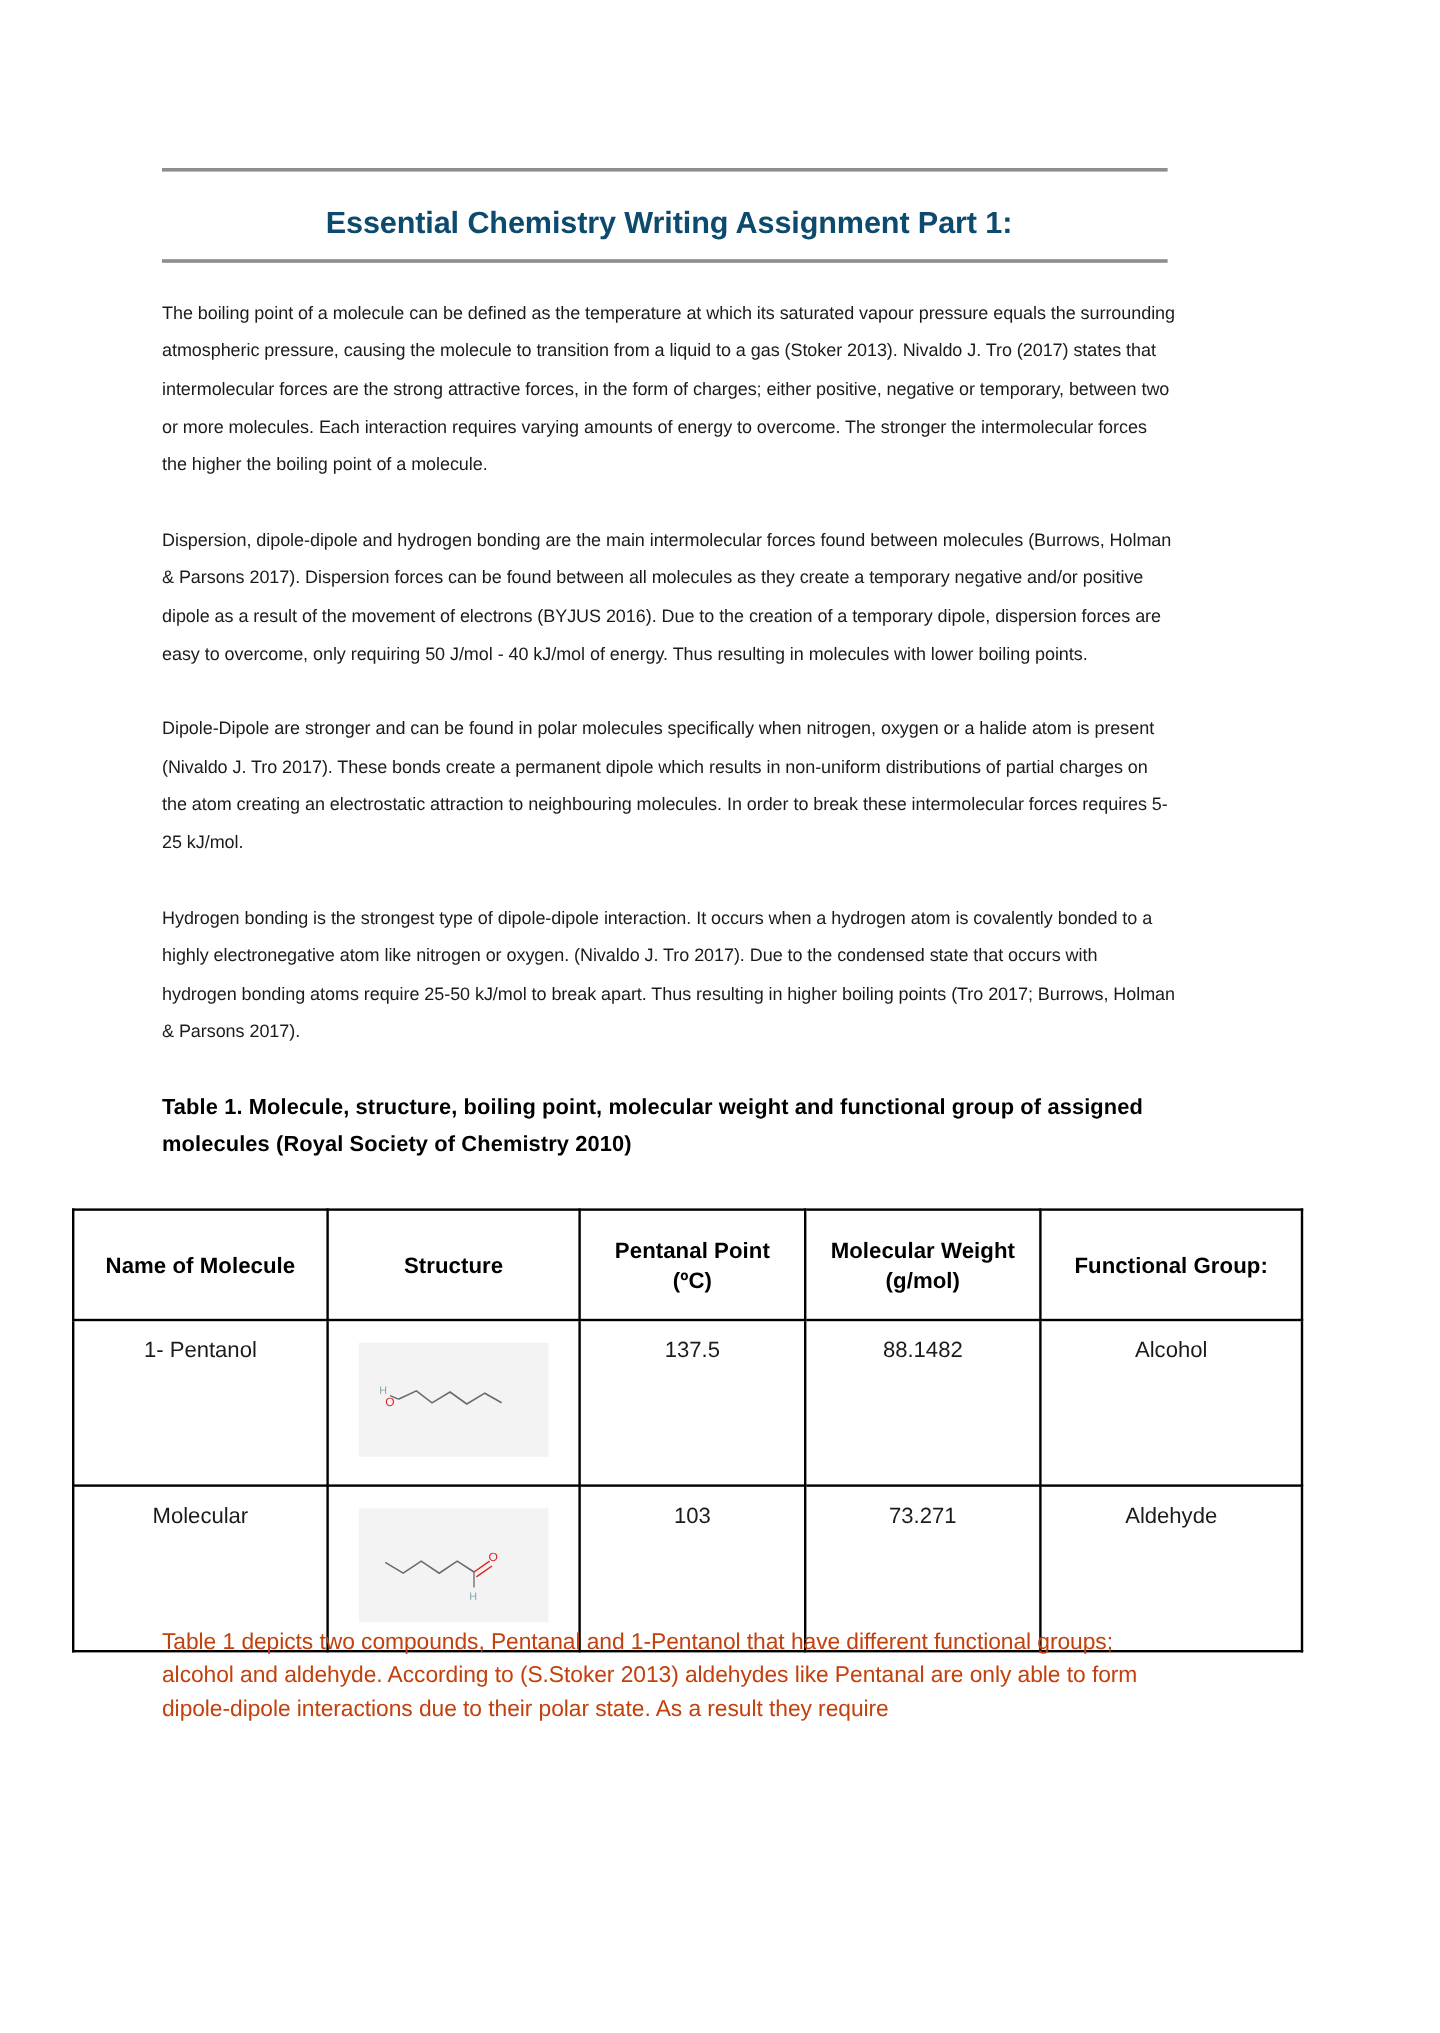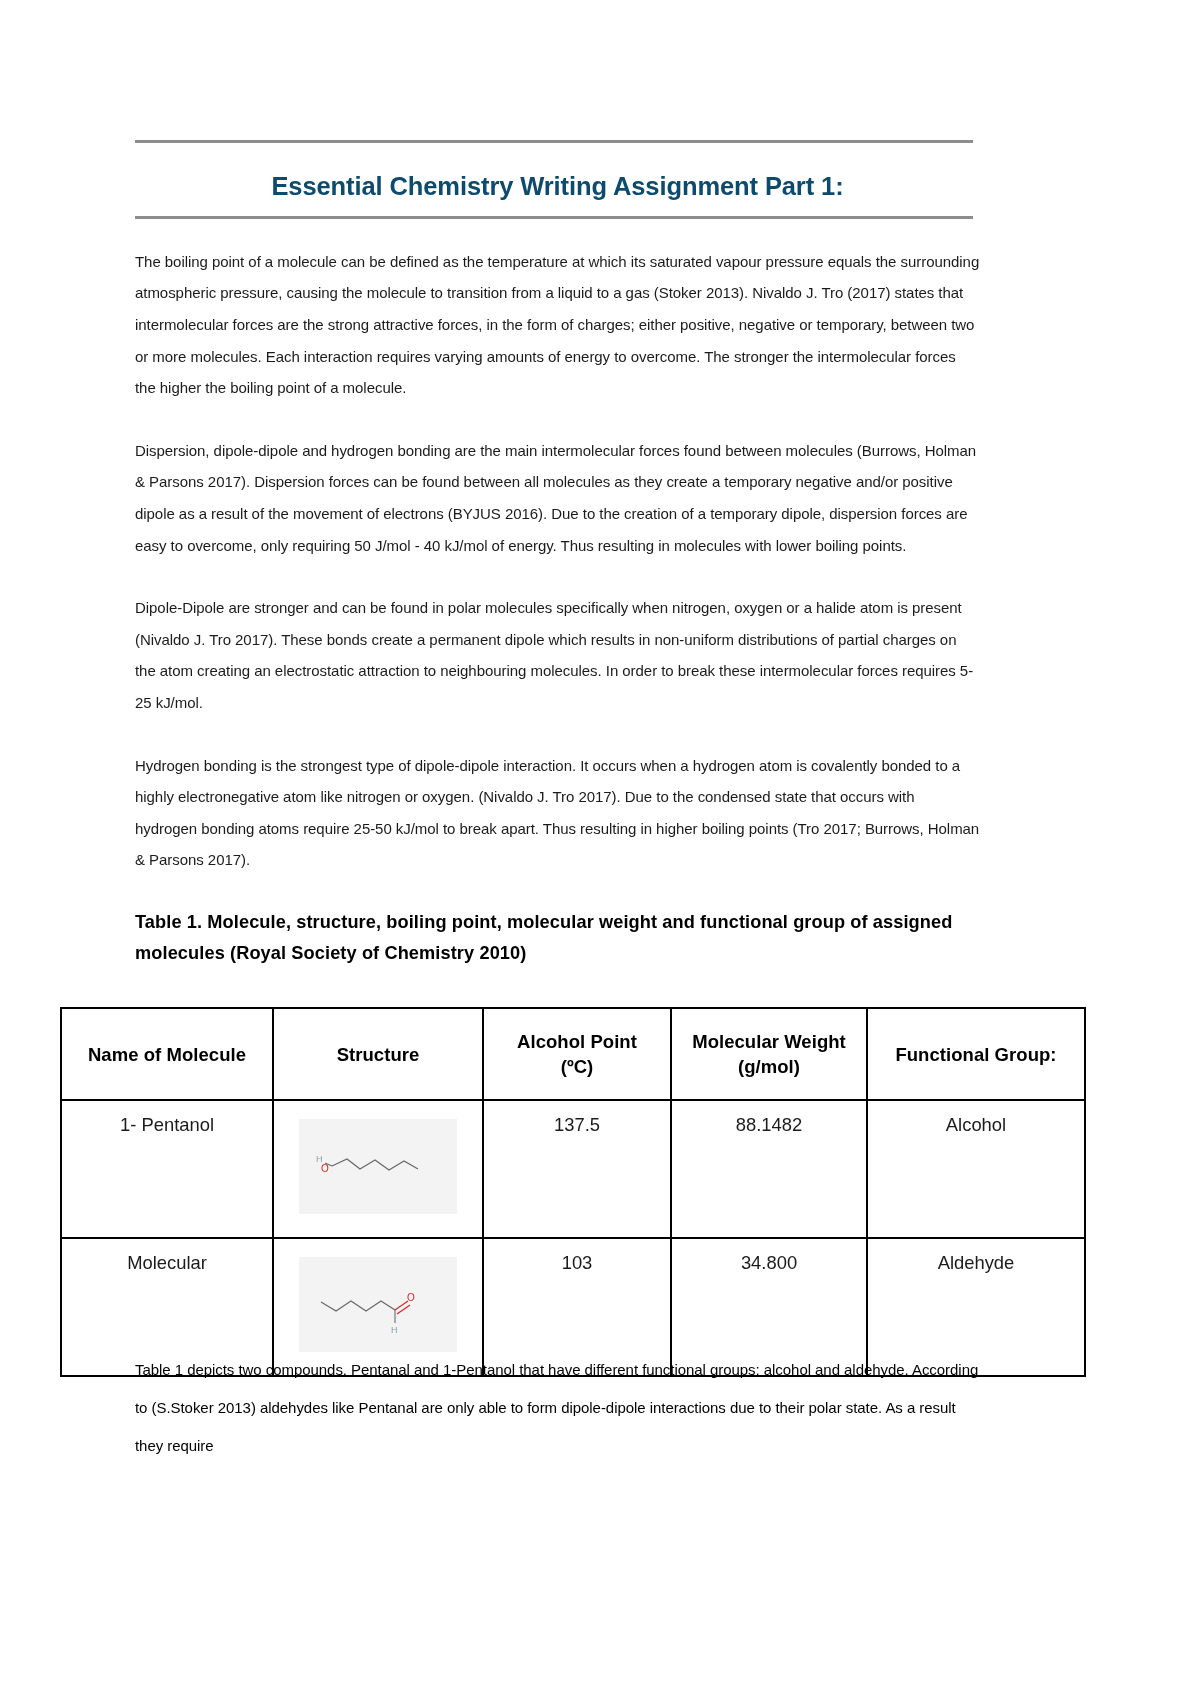--- a/index.html
+++ b/index.html
@@ -122,23 +122,23 @@
     position: relative;
   }
   .struct-box svg { display: block; }
 
   
   .closing {
     position: absolute;
     left: 135px;
     top: 1336px;
     width: 845px;
-    font-size: 15px;
-    line-height: 38px;
-    color: #000000;
+    font-size: 19px;
+    line-height: 28px;
+    color: #c2410c;
     letter-spacing: -0.05px;
   }
 </style>
 </head>
 <body>
 
 <div class="page">
 
   <div class="content">
 
@@ -161,21 +161,21 @@
           <col class="col-struct">
           <col class="col-bp">
           <col class="col-mw">
           <col class="col-fg">
       </colgroup>
       <thead>
         <tr>
           <th>Name of Molecule</th>
           <th>Structure</th>
           <th>
-            <span>Alcohol Point</span><br>
+            <span>Pentanal Point</span><br>
             <span>(ºC)</span>
           </th>
           <th>
             <span>Molecular Weight</span><br>
             <span>(g/mol)</span>
           </th>
           <th>Functional Group:</th>
         </tr>
       </thead>
       <tbody>
@@ -210,21 +210,21 @@
                 <line x1="98" y1="57" x2="111" y2="48" stroke="#dd2222" stroke-width="1.2"></line>
 
                 <text x="108" y="44" font-family="Liberation Sans, sans-serif" font-size="10" fill="#dd2222">O</text>
 
                 <line x1="96" y1="53" x2="96" y2="66" stroke="#6a6a6a" stroke-width="1.1"></line>
                 <text x="92" y="76" font-family="Liberation Sans, sans-serif" font-size="9" fill="#8aa3ae">H</text>
               </svg>
             </div>
           </td>
           <td>103</td>
-          <td>34.800</td>
+          <td>73.271</td>
           <td>Aldehyde</td>
         </tr>
       </tbody>
     </table>
   </div>
 
   <p class="closing">Table 1 depicts two compounds, Pentanal and 1-Pentanol that have different functional groups; alcohol and aldehyde. According to (S.Stoker 2013) aldehydes like Pentanal are only able to form dipole-dipole interactions due to their polar state. As a result they require</p>
 
 </div>
 

